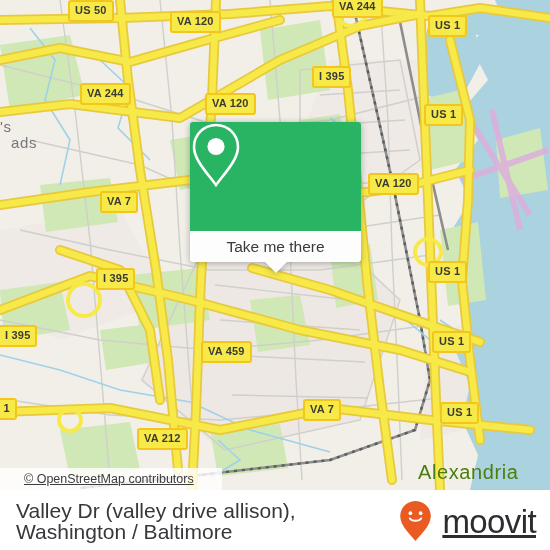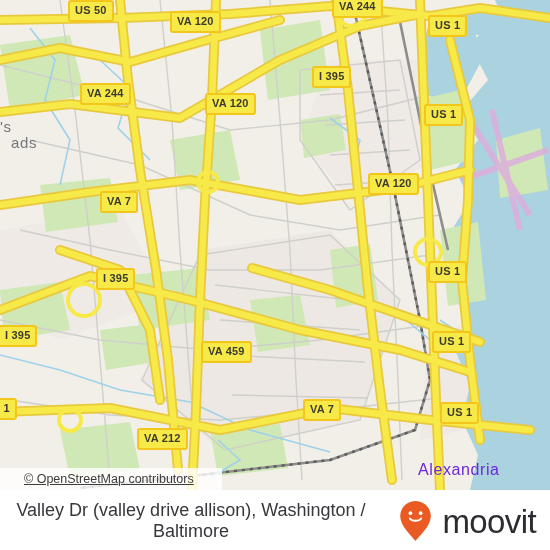--- a/index.html
+++ b/index.html
@@ -26,22 +26,22 @@
     line-height:11px;
     padding:3px 5px 4px 5px;
     white-space:nowrap;
     letter-spacing:.2px;
     font-family:"Liberation Sans","DejaVu Sans",sans-serif;
     box-sizing:border-box;
     text-align:right;
   }
   .placelbl{
     position:absolute;
-    color:#6d28d9;
-    font-size:16px;
+    color:#4d7c0f;
+    font-size:20px;
     letter-spacing:.6px;
     white-space:nowrap;
     font-family:"Liberation Sans","DejaVu Sans",sans-serif;
   }
   .placelbl.small{font-size:15px;color:#76767f;}
 
   
   .attrib{
     position:absolute;left:0;top:468px;width:222px;height:22px;
     background:rgba(255,255,255,.82);
@@ -63,24 +63,24 @@
   .popup-tail{
     position:absolute;left:50%;top:140px;transform:translateX(-50%);
     width:0;height:0;border-left:11px solid transparent;border-right:11px solid transparent;
     border-top:11px solid #fdfdfd;
   }
 
   
   .footer{position:absolute;left:0;top:490px;width:550px;height:60px;background:#ffffff;}
   .footer-title{
     position:absolute;left:16px;top:500px;width:350px;
-    color:#37373c;font-size:18px;line-height:21px;text-align:center;
+    color:#37373c;font-size:21px;line-height:21px;
   }
   .logo{position:absolute;right:14px;top:500px;display:flex;align-items:center;height:42px;}
-  .logo-word{color:#2c2c31;font-size:33px;line-height:33px;letter-spacing:-.6px;margin-left:10px;font-family:"Liberation Sans","DejaVu Sans",sans-serif;}
+  .logo-word{color:#2c2c31;font-size:33px;line-height:33px;letter-spacing:-.6px;margin-left:10px;font-family:"Liberation Sans","DejaVu Sans",sans-serif;text-decoration:underline;}
 </style>
 </head>
 <body>
 
 <div id="app">
 
   <div class="map">
     <svg width="550" height="490" viewBox="0 0 550 490">
       <defs>
         <clipPath id="mapclip">
@@ -223,20 +223,30 @@
       <div class="shield" style="left:137px;top:428px">VA 212</div>
       <div class="shield" style="left:-10px;top:398px">I 1</div>
     </div>
 
     <div class="placelbl" style="left:418px;top:461px">Alexandria</div>
     <div class="placelbl small" style="left:0px;top:118px">'s</div>
     <div class="placelbl small" style="left:11px;top:134px">ads</div>
 
     <div class="attrib">© OpenStreetMap contributors</div>
 
+    <div class="popup">
+      <div class="popup-top">
+        <svg width="52" height="66" viewBox="0 0 52 66">
+          <path d="M26,3 C13.8,3 4,12.8 4,25 C4,38 18,52 26,63 C34,52 48,38 48,25 C48,12.8 38.2,3 26,3 Z" fill="none" stroke="#ffffff" stroke-width="2.6"></path>
+          <circle cx="26" cy="24.5" r="8.6" fill="#ffffff"></circle>
+        </svg>
+      </div>
+      <div class="popup-bot">Take me there</div>
+      <div class="popup-tail"></div>
+    </div>
   </div>
 
   <div class="footer"></div>
   <div class="footer-title">Valley Dr (valley drive allison), Washington / Baltimore</div>
 
   <div class="logo">
     <svg width="33" height="42" viewBox="0 0 33 42">
       <path d="M16.5,1 C8.0,1 1.2,7.8 1.2,16.3 C1.2,26.0 12.3,35.5 16.5,41 C20.7,35.5 31.8,26.0 31.8,16.3 C31.8,7.8 25.0,1 16.5,1 Z" fill="#ea5b23"></path>
       <circle cx="11.4" cy="13.2" r="1.85" fill="#ffffff"></circle>
       <circle cx="21.6" cy="13.2" r="1.85" fill="#ffffff"></circle>

